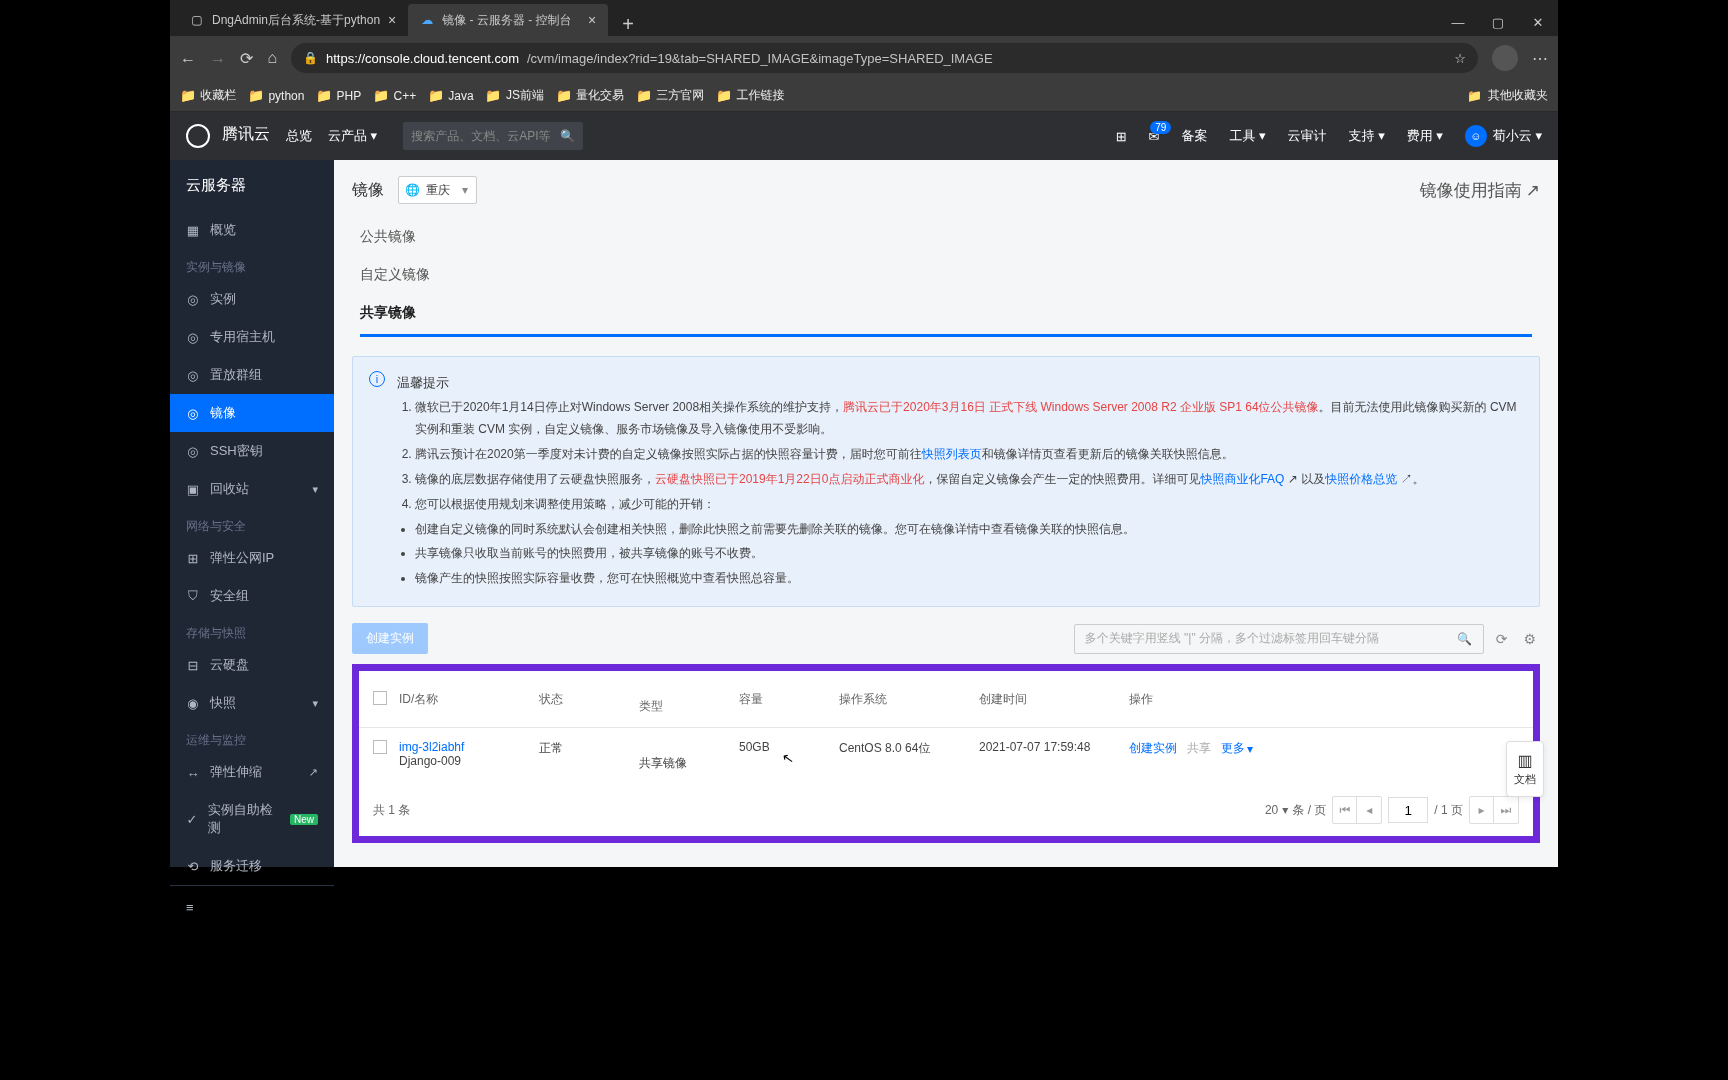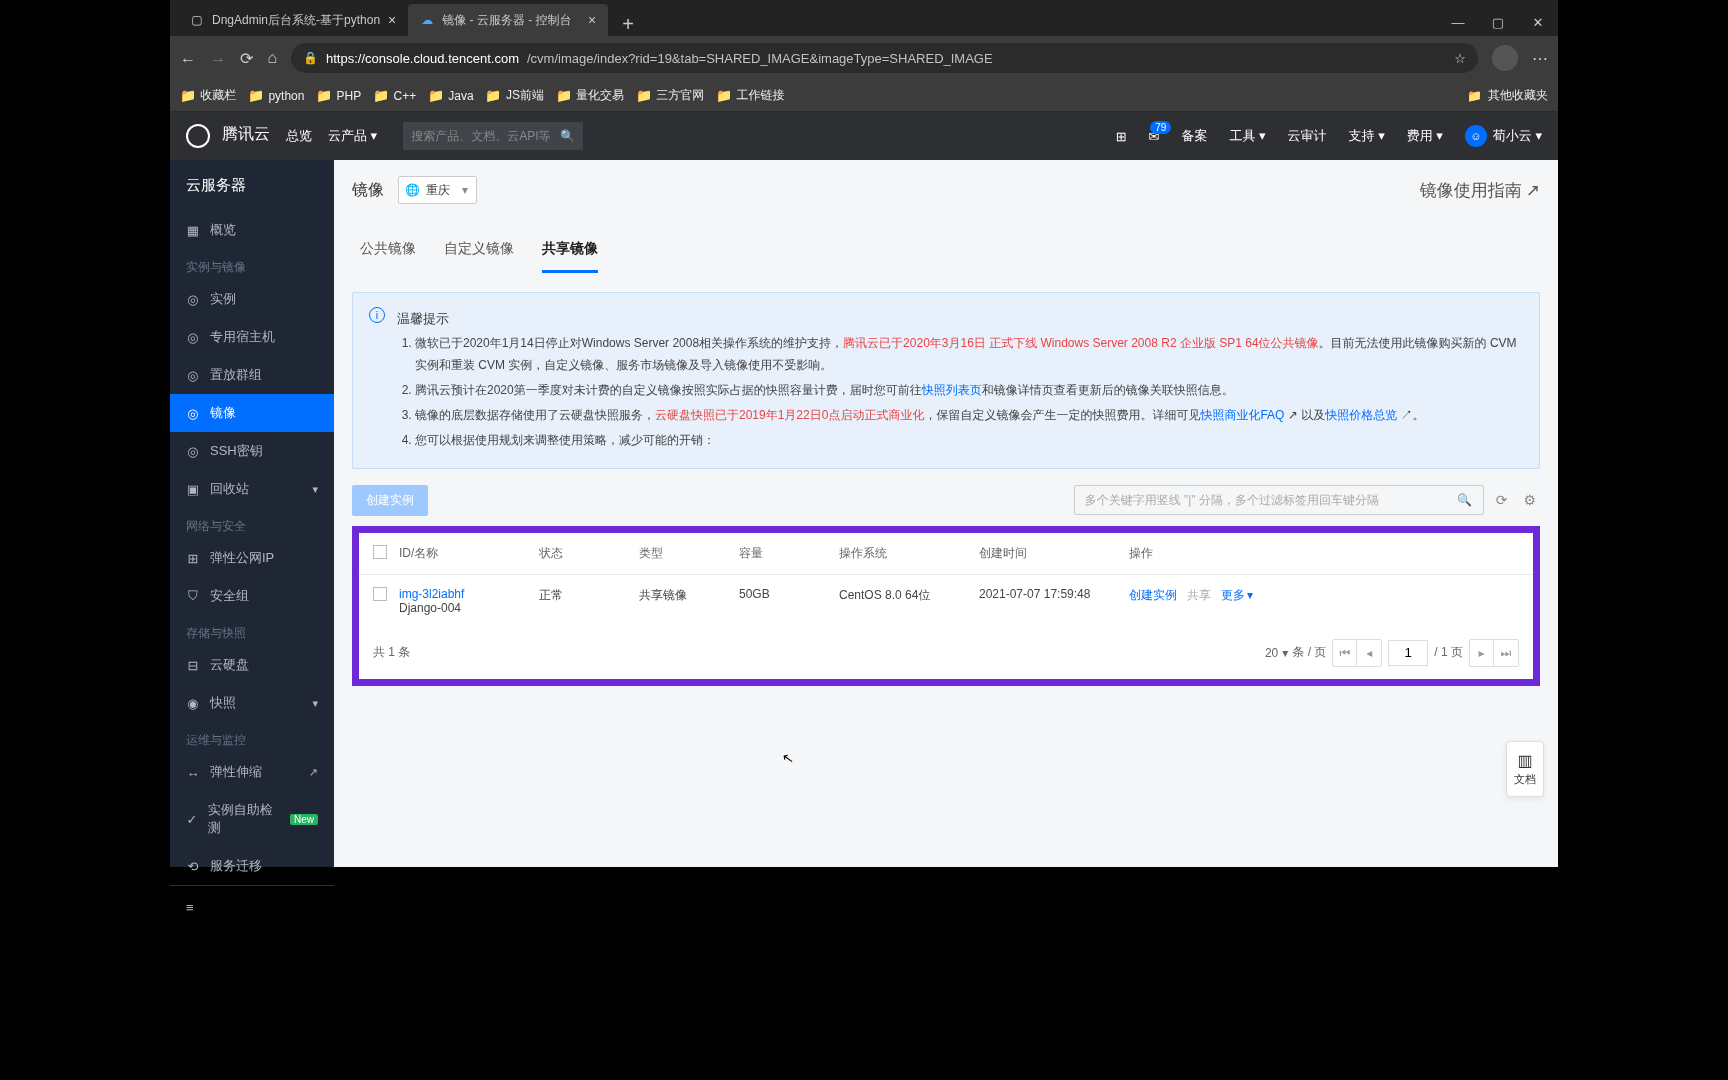--- a/index.html
+++ b/index.html
@@ -38,21 +38,21 @@
 .sb-item.active { background:#006eff; color:#fff; }
 .sb-group { padding:10px 16px 4px; font-size:12px; color:#687188; }
 .sb-item .ext { margin-left:auto; font-size:11px; }
 .sb-item .newb { background:#26b563; color:#fff; font-size:10px; padding:0 4px; border-radius:2px; margin-left:6px; }
 .sb-footer { margin-top:auto; padding:14px 16px; border-top:1px solid #2b3444; }
 .content { flex:1; padding:16px 18px; overflow:auto; position:relative; }
 .page-head { display:flex; align-items:center; gap:14px; }
 .page-head h2 { font-size:16px; font-weight:500; color:#333; }
 .region-sel { height:28px; border:1px solid #ccc; border-radius:2px; padding:0 8px 0 6px; display:flex; align-items:center; gap:6px; font-size:12px; color:#444; background:#fff; }
 .guide { margin-left:auto; font-size:17px; color:#555; display:flex; align-items:center; gap:4px; }
-.img-tabs { display:flex; gap:28px; margin-top:28px; padding:0 8px; border-bottom:1px solid transparent; }
+.img-tabs { display:flex; margin-top:16px; padding:0 8px; border-bottom:1px solid transparent;flex-direction:column; }
 .img-tab { padding:8px 0 12px; font-size:14px; color:#555; cursor:pointer; }
 .img-tab.active { color:#222; font-weight:600; border-bottom:3px solid #006eff; }
 .alert { margin-top:18px; background:#e8f0fb; border:1px solid #c6dbf5; padding:14px 18px 14px 44px; font-size:12px; color:#444; line-height:1.9; position:relative; border-radius:2px; }
 .alert .ai { position:absolute; left:16px; top:14px; width:16px; height:16px; border:1.5px solid #006eff; border-radius:50%; color:#006eff; font-size:11px; display:flex; align-items:center; justify-content:center; }
 .alert .atitle { font-weight:500; color:#333; font-size:13px; }
 .alert ol { padding-left:18px; }
 .alert li { margin-bottom:2px; }
 .alert .red { color:#e54545; }
 .alert a { color:#006eff; text-decoration:none; }
 .alert .bullets { padding-left:18px; }
@@ -61,21 +61,21 @@
 .btn-create { background:#9ec9ff; color:#fff; border:none; padding:7px 14px; font-size:12px; border-radius:2px; }
 .tb-right { margin-left:auto; display:flex; align-items:center; gap:8px; }
 .filter-input { width:410px; height:30px; border:1px solid #ccc; border-radius:2px; padding:0 10px 0 10px; font-size:12px; color:#444; display:flex; align-items:center; }
 .filter-input .si { margin-left:auto; color:#888; }
 .tb-ico { color:#888; font-size:14px; padding:0 4px; }
 .table { margin-top:10px; background:#fff; border:7px solid #6d28d9; font-size:12px; color:#444; }
 .thead, .trow { display:flex; align-items:center; padding:12px 14px; }
 .thead { border-bottom:1px solid #e5e7eb; color:#666; }
 .cb { width:26px; }
 .cb .box { width:14px; height:14px; border:1px solid #bbb; display:inline-block; }
-.c1 { width:140px; } .c2 { width:100px; } .c3 { width:100px; } .c4 { width:100px; }
+.c1 { width:140px; } .c2 { width:100px; } .c3 { width:100px;margin-top:15px; } .c4 { width:100px; }
 .c5 { width:140px; } .c6 { width:150px; } .c7 { flex:1; }
 .trow { align-items:flex-start; }
 .imgid { color:#006eff; }
 .ops { display:flex; gap:10px; align-items:center; }
 .ops .act { color:#006eff; }
 .ops .dis { color:#aaa; }
 .ops .more { color:#006eff; display:flex; align-items:center; gap:2px; }
 .pager { padding:12px 14px; display:flex; align-items:center; gap:8px; font-size:12px; color:#666; }
 .pager .l { }
 .pager .r { margin-left:auto; display:flex; align-items:center; gap:6px; }
@@ -287,20 +287,25 @@
 
       <div class="alert">
         <span class="ai">i</span>
         <div class="atitle">温馨提示</div>
         <ol>
           <li><span>微软已于2020年1月14日停止对Windows Server 2008相关操作系统的维护支持，</span><span class="red">腾讯云已于2020年3月16日 正式下线 Windows Server 2008 R2 企业版 SP1 64位公共镜像</span><span>。目前无法使用此镜像购买新的 CVM 实例和重装 CVM 实例，自定义镜像、服务市场镜像及导入镜像使用不受影响。</span></li>
           <li><span>腾讯云预计在2020第一季度对未计费的自定义镜像按照实际占据的快照容量计费，届时您可前往</span><a>快照列表页</a><span>和镜像详情页查看更新后的镜像关联快照信息。</span></li>
           <li><span>镜像的底层数据存储使用了云硬盘快照服务，</span><span class="red">云硬盘快照已于2019年1月22日0点启动正式商业化</span><span>，保留自定义镜像会产生一定的快照费用。详细可见</span><a>快照商业化FAQ</a> <span>↗</span><span> 以及</span><a>快照价格总览</a> <span>↗</span>。</li>
           <li><span>您可以根据使用规划来调整使用策略，减少可能的开销：</span></li>
         </ol>
+        <ul class="bullets">
+          <li>创建自定义镜像的同时系统默认会创建相关快照，删除此快照之前需要先删除关联的镜像。您可在镜像详情中查看镜像关联的快照信息。</li>
+          <li>共享镜像只收取当前账号的快照费用，被共享镜像的账号不收费。</li>
+          <li>镜像产生的快照按照实际容量收费，您可在快照概览中查看快照总容量。</li>
+        </ul>
       </div>
 
       <div class="toolbar">
         <button class="btn-create">创建实例</button>
         <div class="tb-right">
           <div class="filter-input">
             <span style="color:#aaa">多个关键字用竖线 "|" 分隔，多个过滤标签用回车键分隔</span>
             <span class="si">🔍</span>
           </div>
           <span class="tb-ico">⟳</span>
@@ -316,21 +321,21 @@
           <div class="c3">类型</div>
           <div class="c4">容量</div>
           <div class="c5">操作系统</div>
           <div class="c6">创建时间</div>
           <div class="c7">操作</div>
         </div>
         <div class="trow">
           <div class="cb"><span class="box"></span></div>
           <div class="c1">
             <div class="imgid">img-3l2iabhf</div>
-            <div>Django-004</div>
+            <div>Django-009</div>
           </div>
           <div class="c2">正常</div>
           <div class="c3">共享镜像</div>
           <div class="c4">50GB</div>
           <div class="c5">CentOS 8.0 64位</div>
           <div class="c6">2021-07-07 17:59:48</div>
           <div class="c7 ops">
             <span class="act">创建实例</span>
             <span class="dis">共享</span>
             <span class="more">

